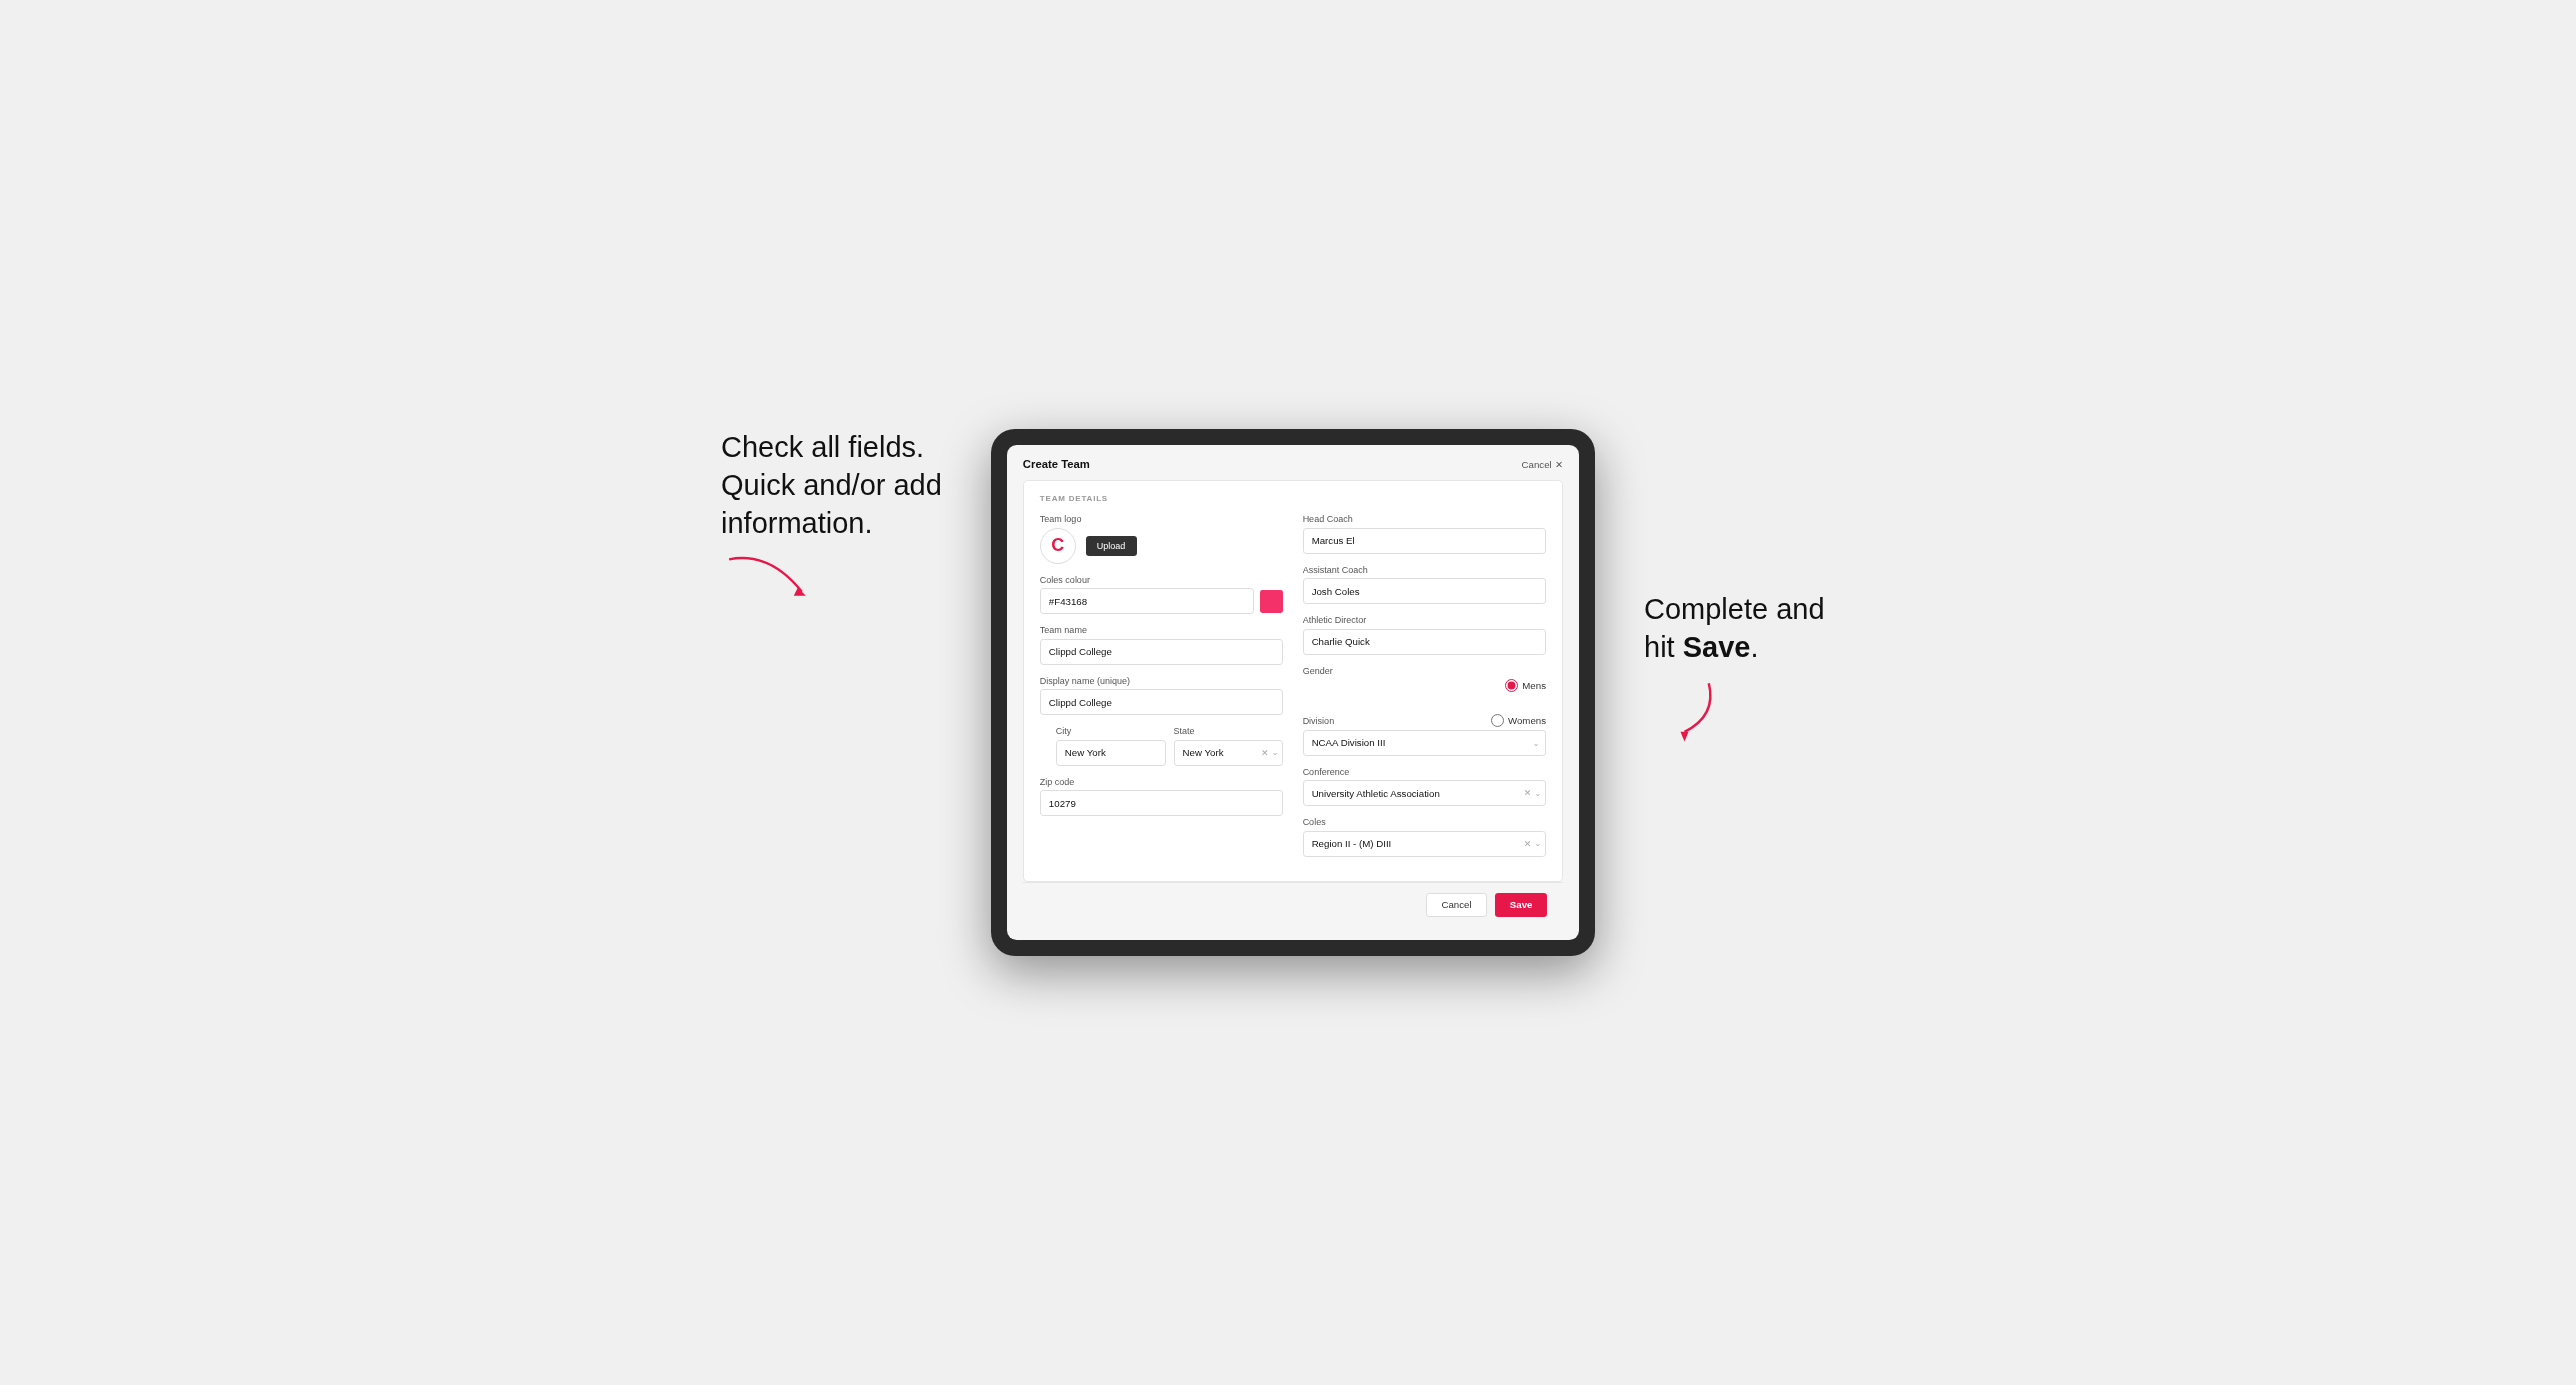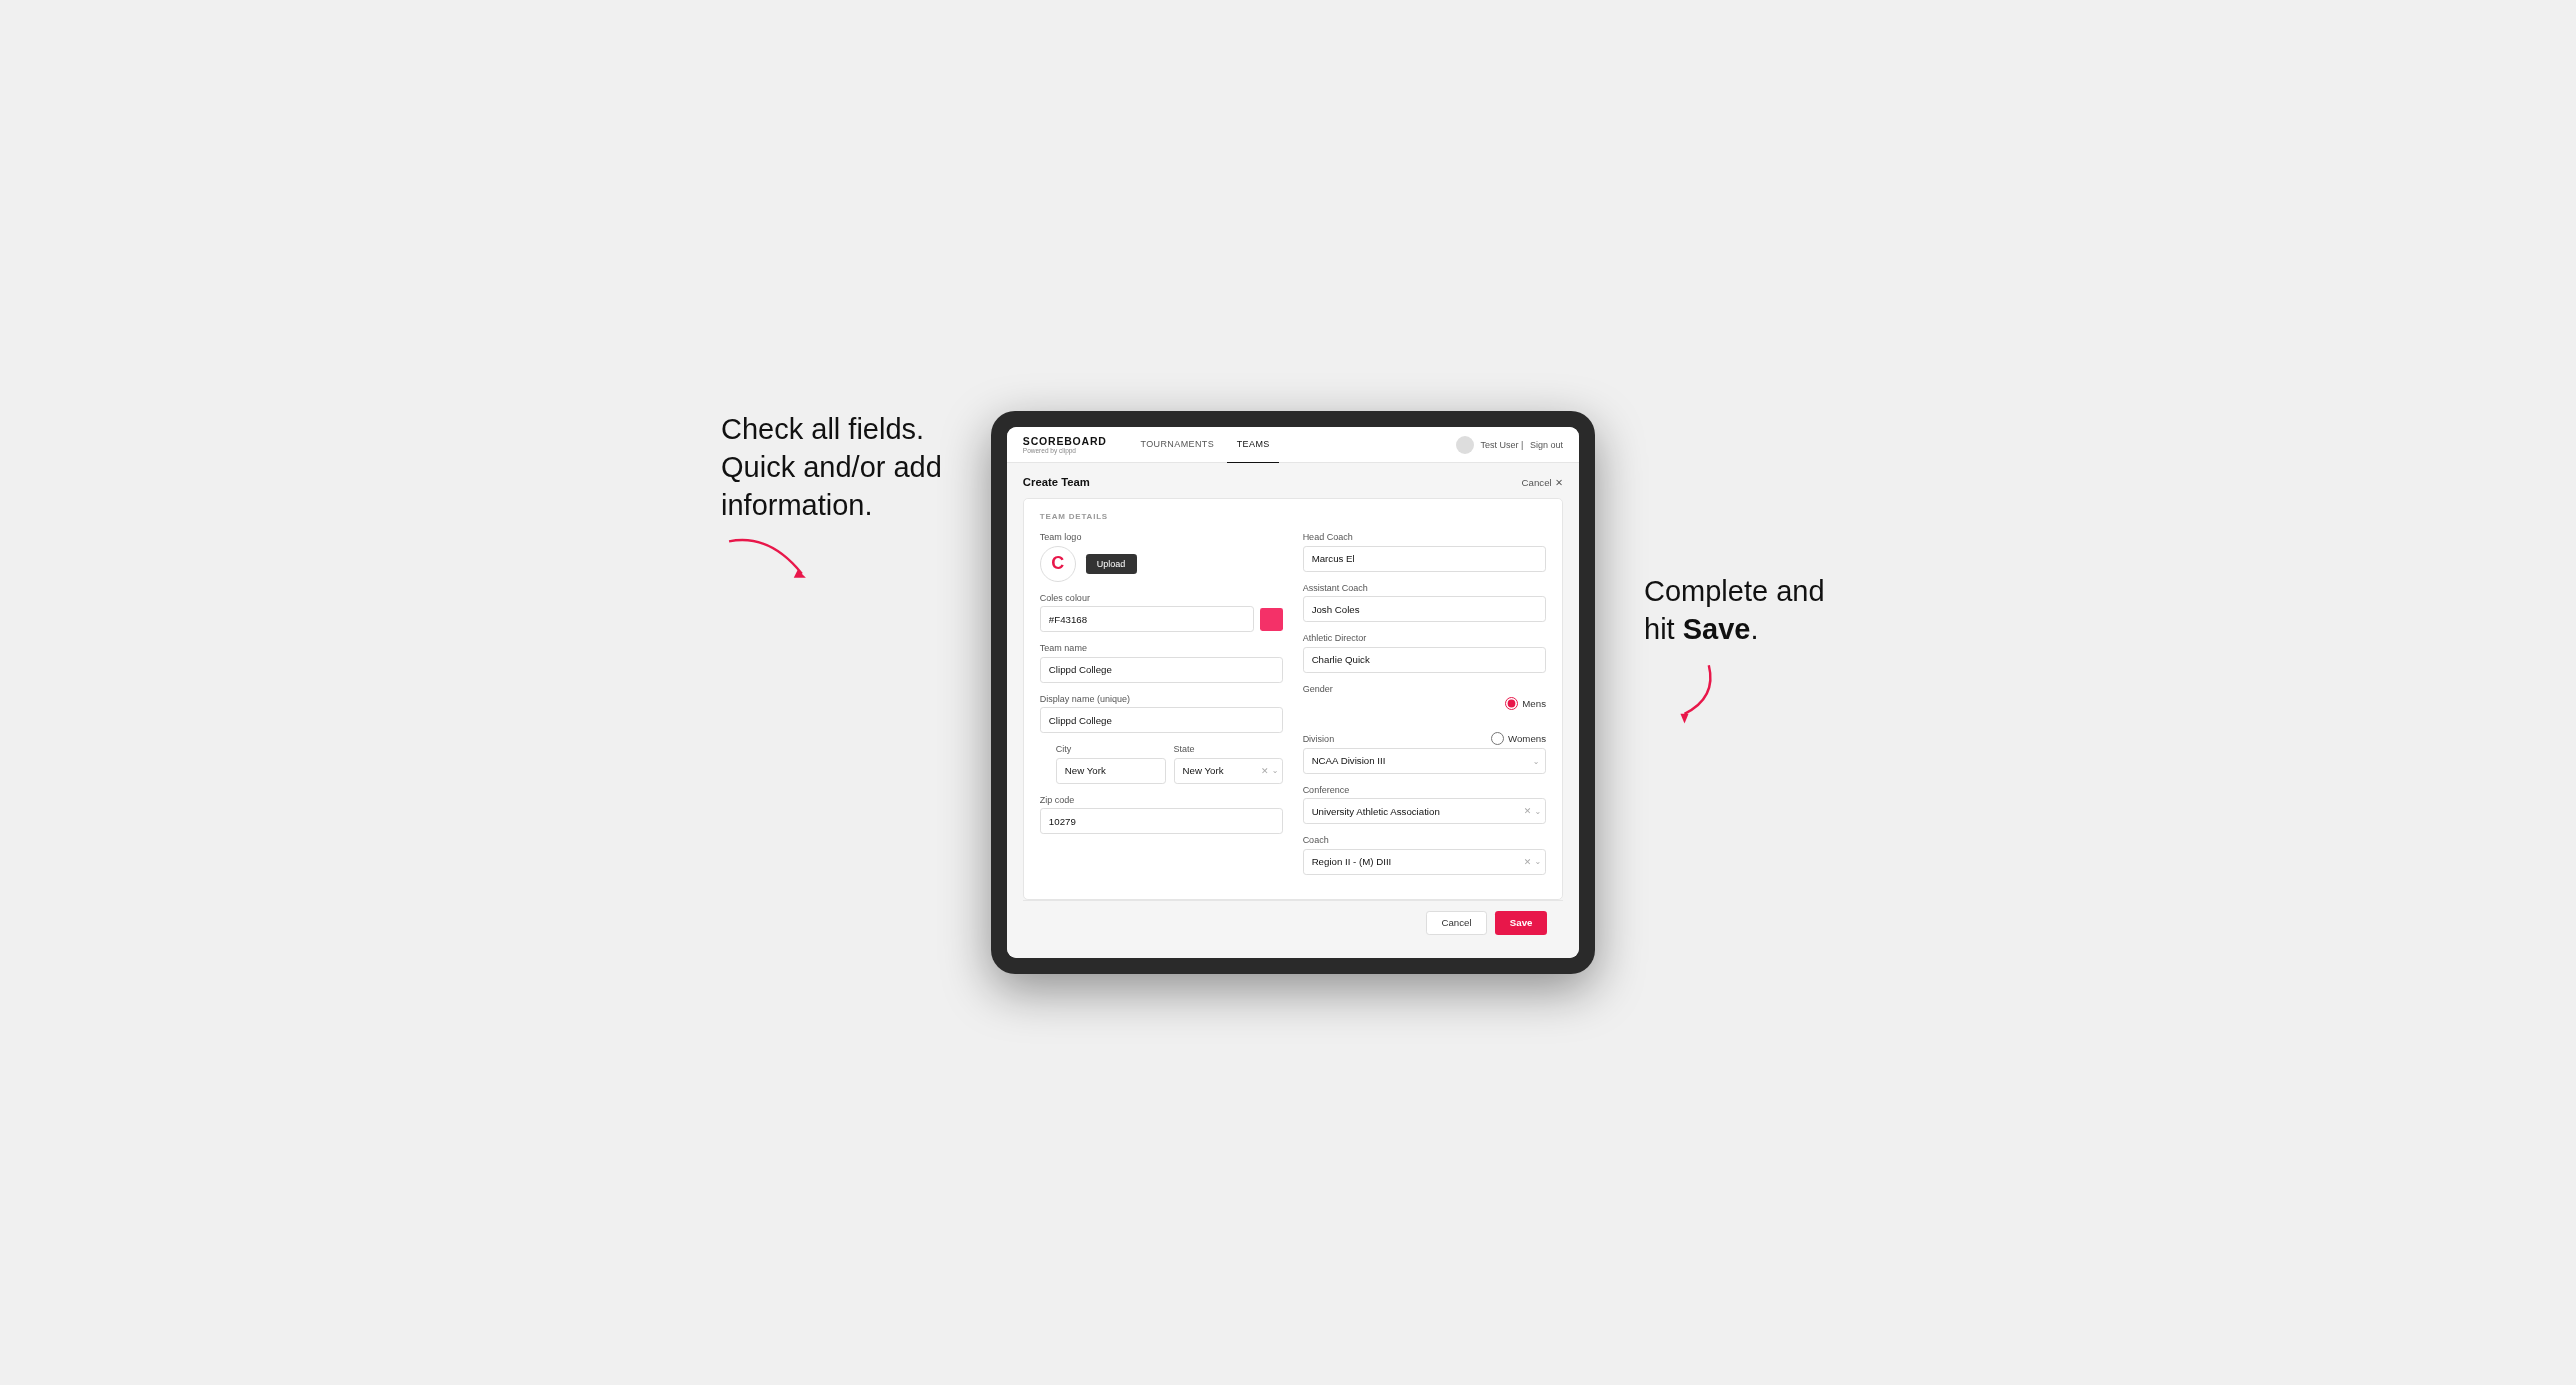--- a/index.html
+++ b/index.html
@@ -421,35 +421,20 @@
     </p>
     <svg class="arrow-svg" width="97" height="65" viewBox="0 0 120 80">
       <path d="M10 20 Q60 10 100 60" stroke="#e8174a" stroke-width="3" fill="none"></path>
       <polygon points="95,55 105,65 90,65" fill="#e8174a"></polygon>
     </svg>
   </div>
 
   <div class="tablet-frame">
     <div class="tablet-screen">
 
-      <nav class="nav-bar">
-        <div class="nav-logo">
-          <span class="nav-logo-title">SCOREBOARD</span>
-          <span class="nav-logo-sub">Powered by clippd</span>
-        </div>
-        <div class="nav-links">
-          <a class="nav-link">TOURNAMENTS</a>
-          <a class="nav-link active">TEAMS</a>
-        </div>
-        <div class="nav-right">
-          <div class="nav-avatar"></div>
-          <span>Test User |</span>
-          <span class="nav-sign-out">Sign out</span>
-        </div>
-      </nav>
 
       <div class="content">
         <div class="page-header">
           <span class="page-title">Create Team</span>
           <span class="cancel-btn-top">
             <span>Cancel</span>
             <span>✕</span>
           </span>
         </div>
 
@@ -562,21 +547,21 @@
                     <option>University Athletic Association</option>
                   </select>
                   <div class="select-icons">
                     <span class="select-clear">✕</span>
                     <span class="select-arrow">⌄</span>
                   </div>
                 </div>
               </div>
 
               <div class="field-group">
-                <label class="field-label">Coach</label>
+                <label class="field-label">Coles</label>
                 <div class="select-with-clear">
                   <select>
                     <option>Region II - (M) DIII</option>
                   </select>
                   <div class="select-icons">
                     <span class="select-clear">✕</span>
                     <span class="select-arrow">⌄</span>
                   </div>
                 </div>
               </div>

